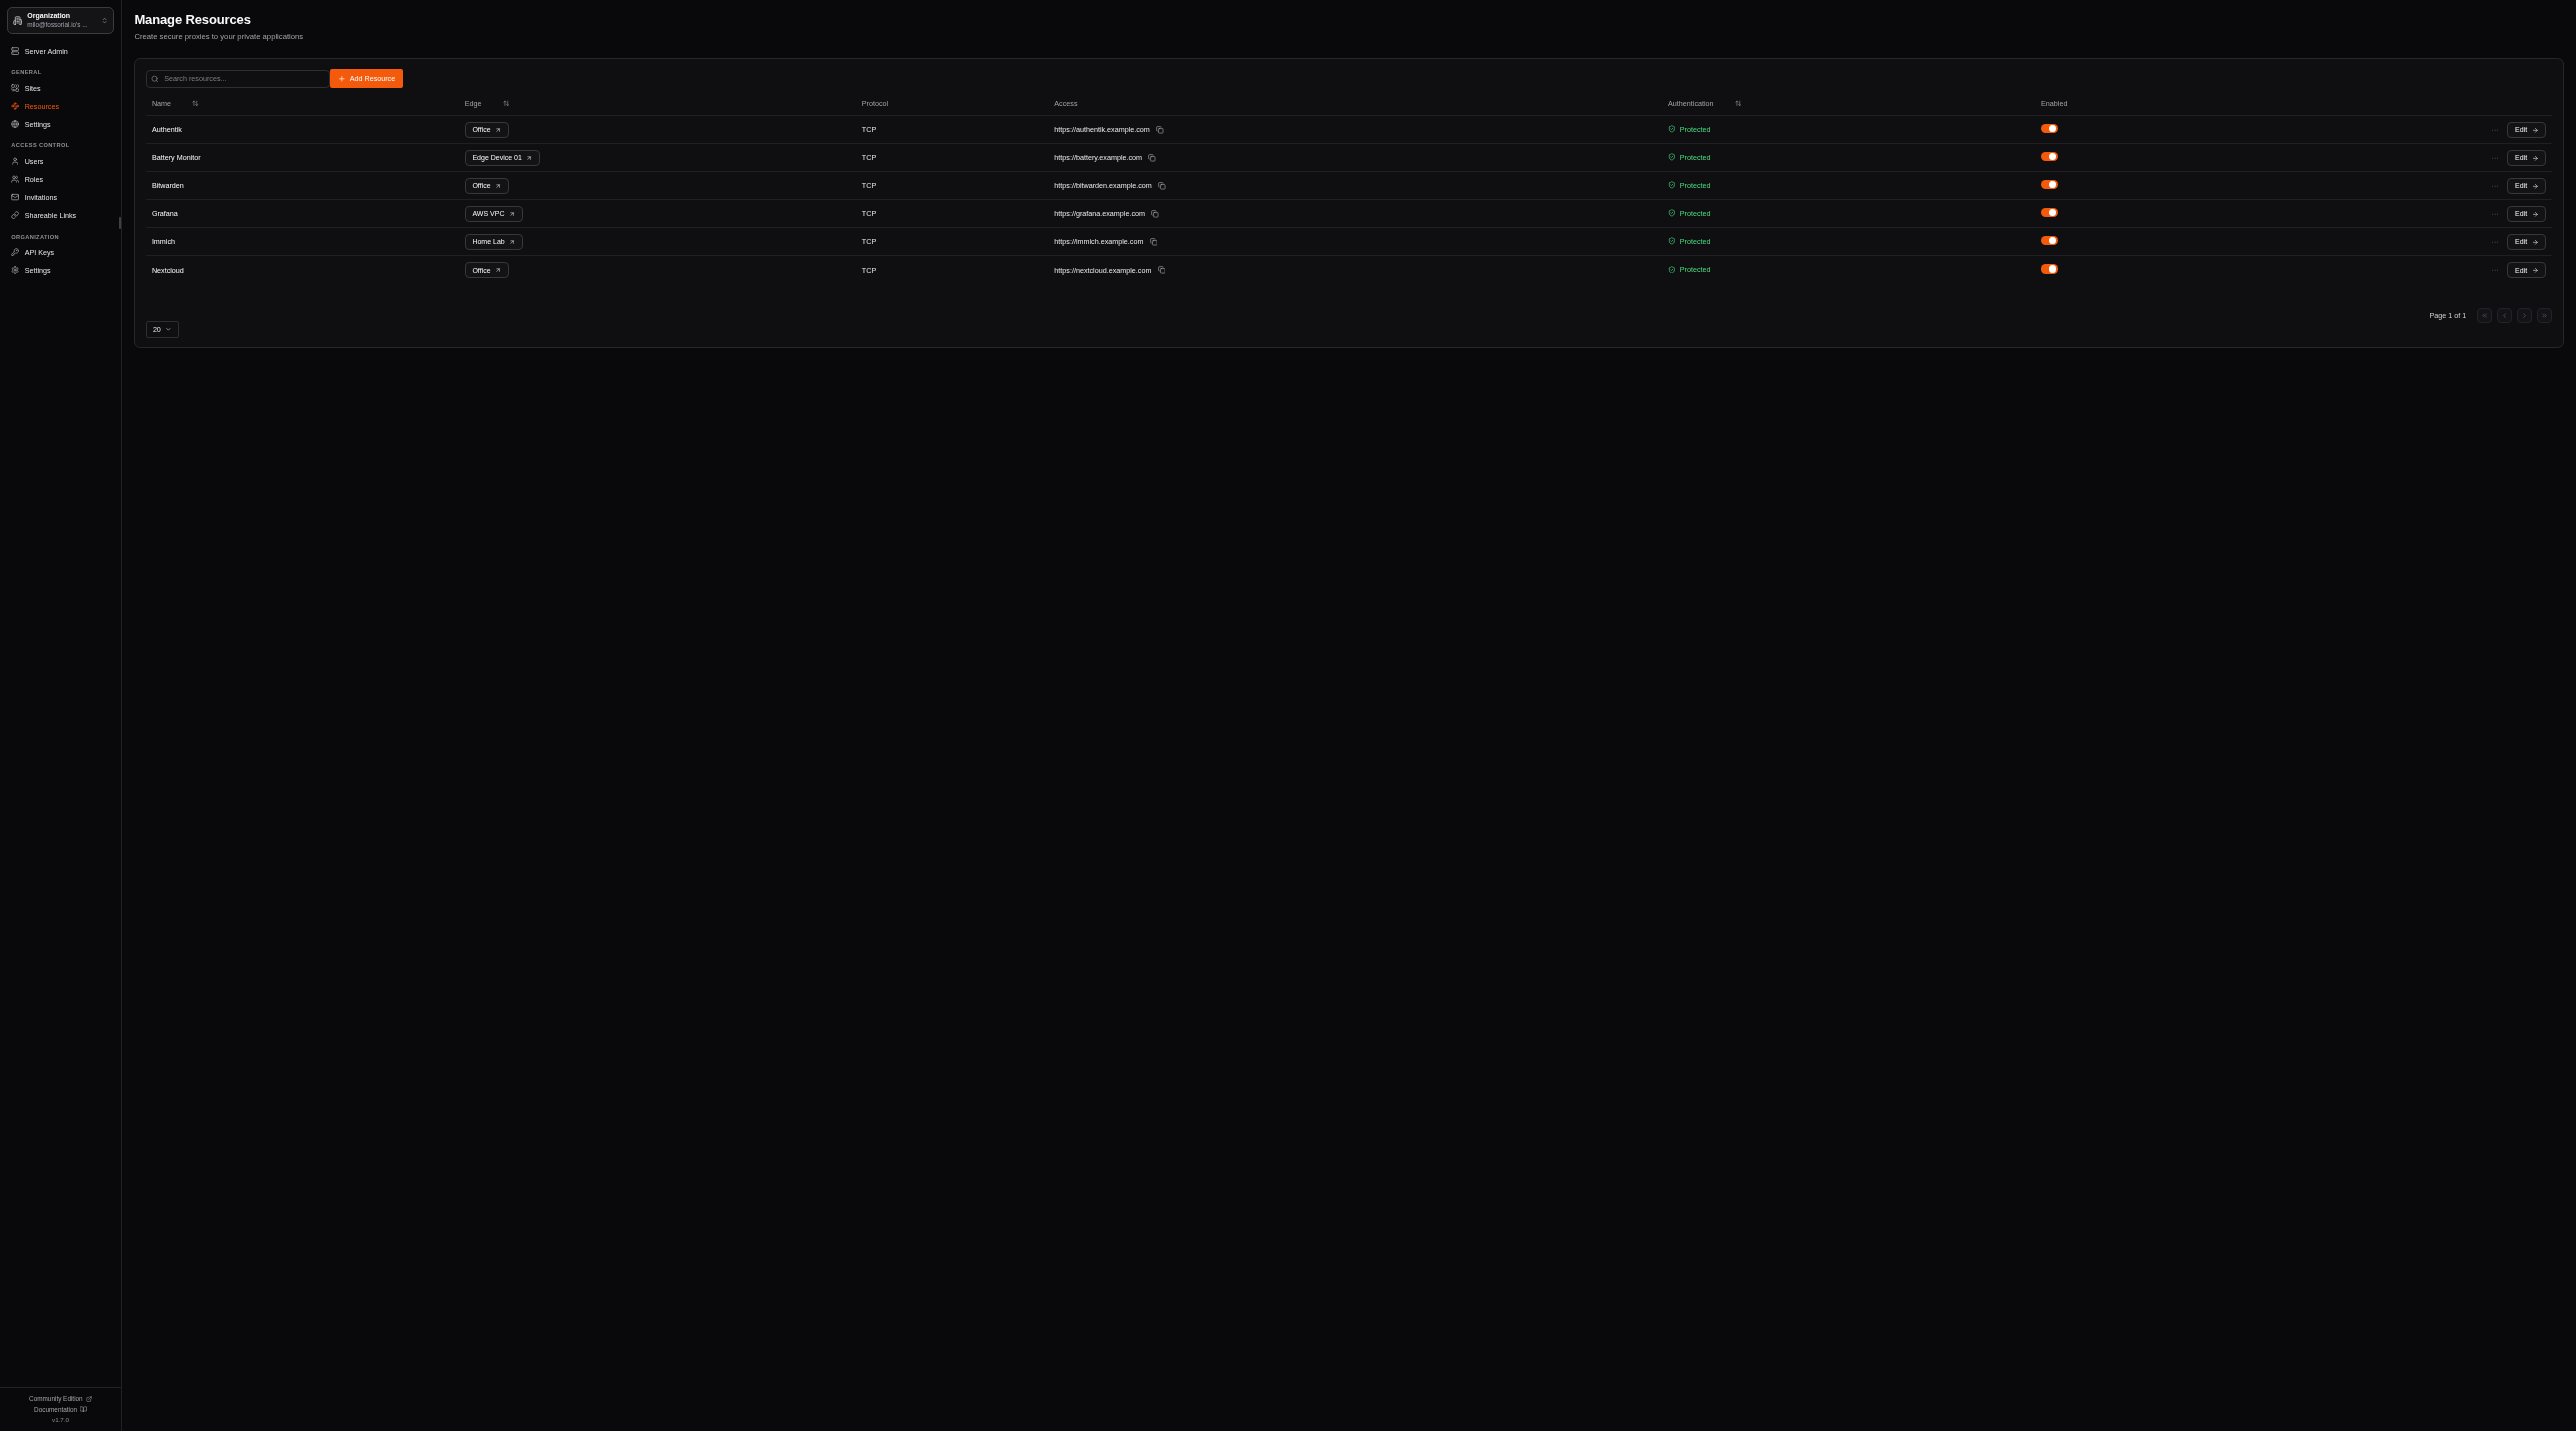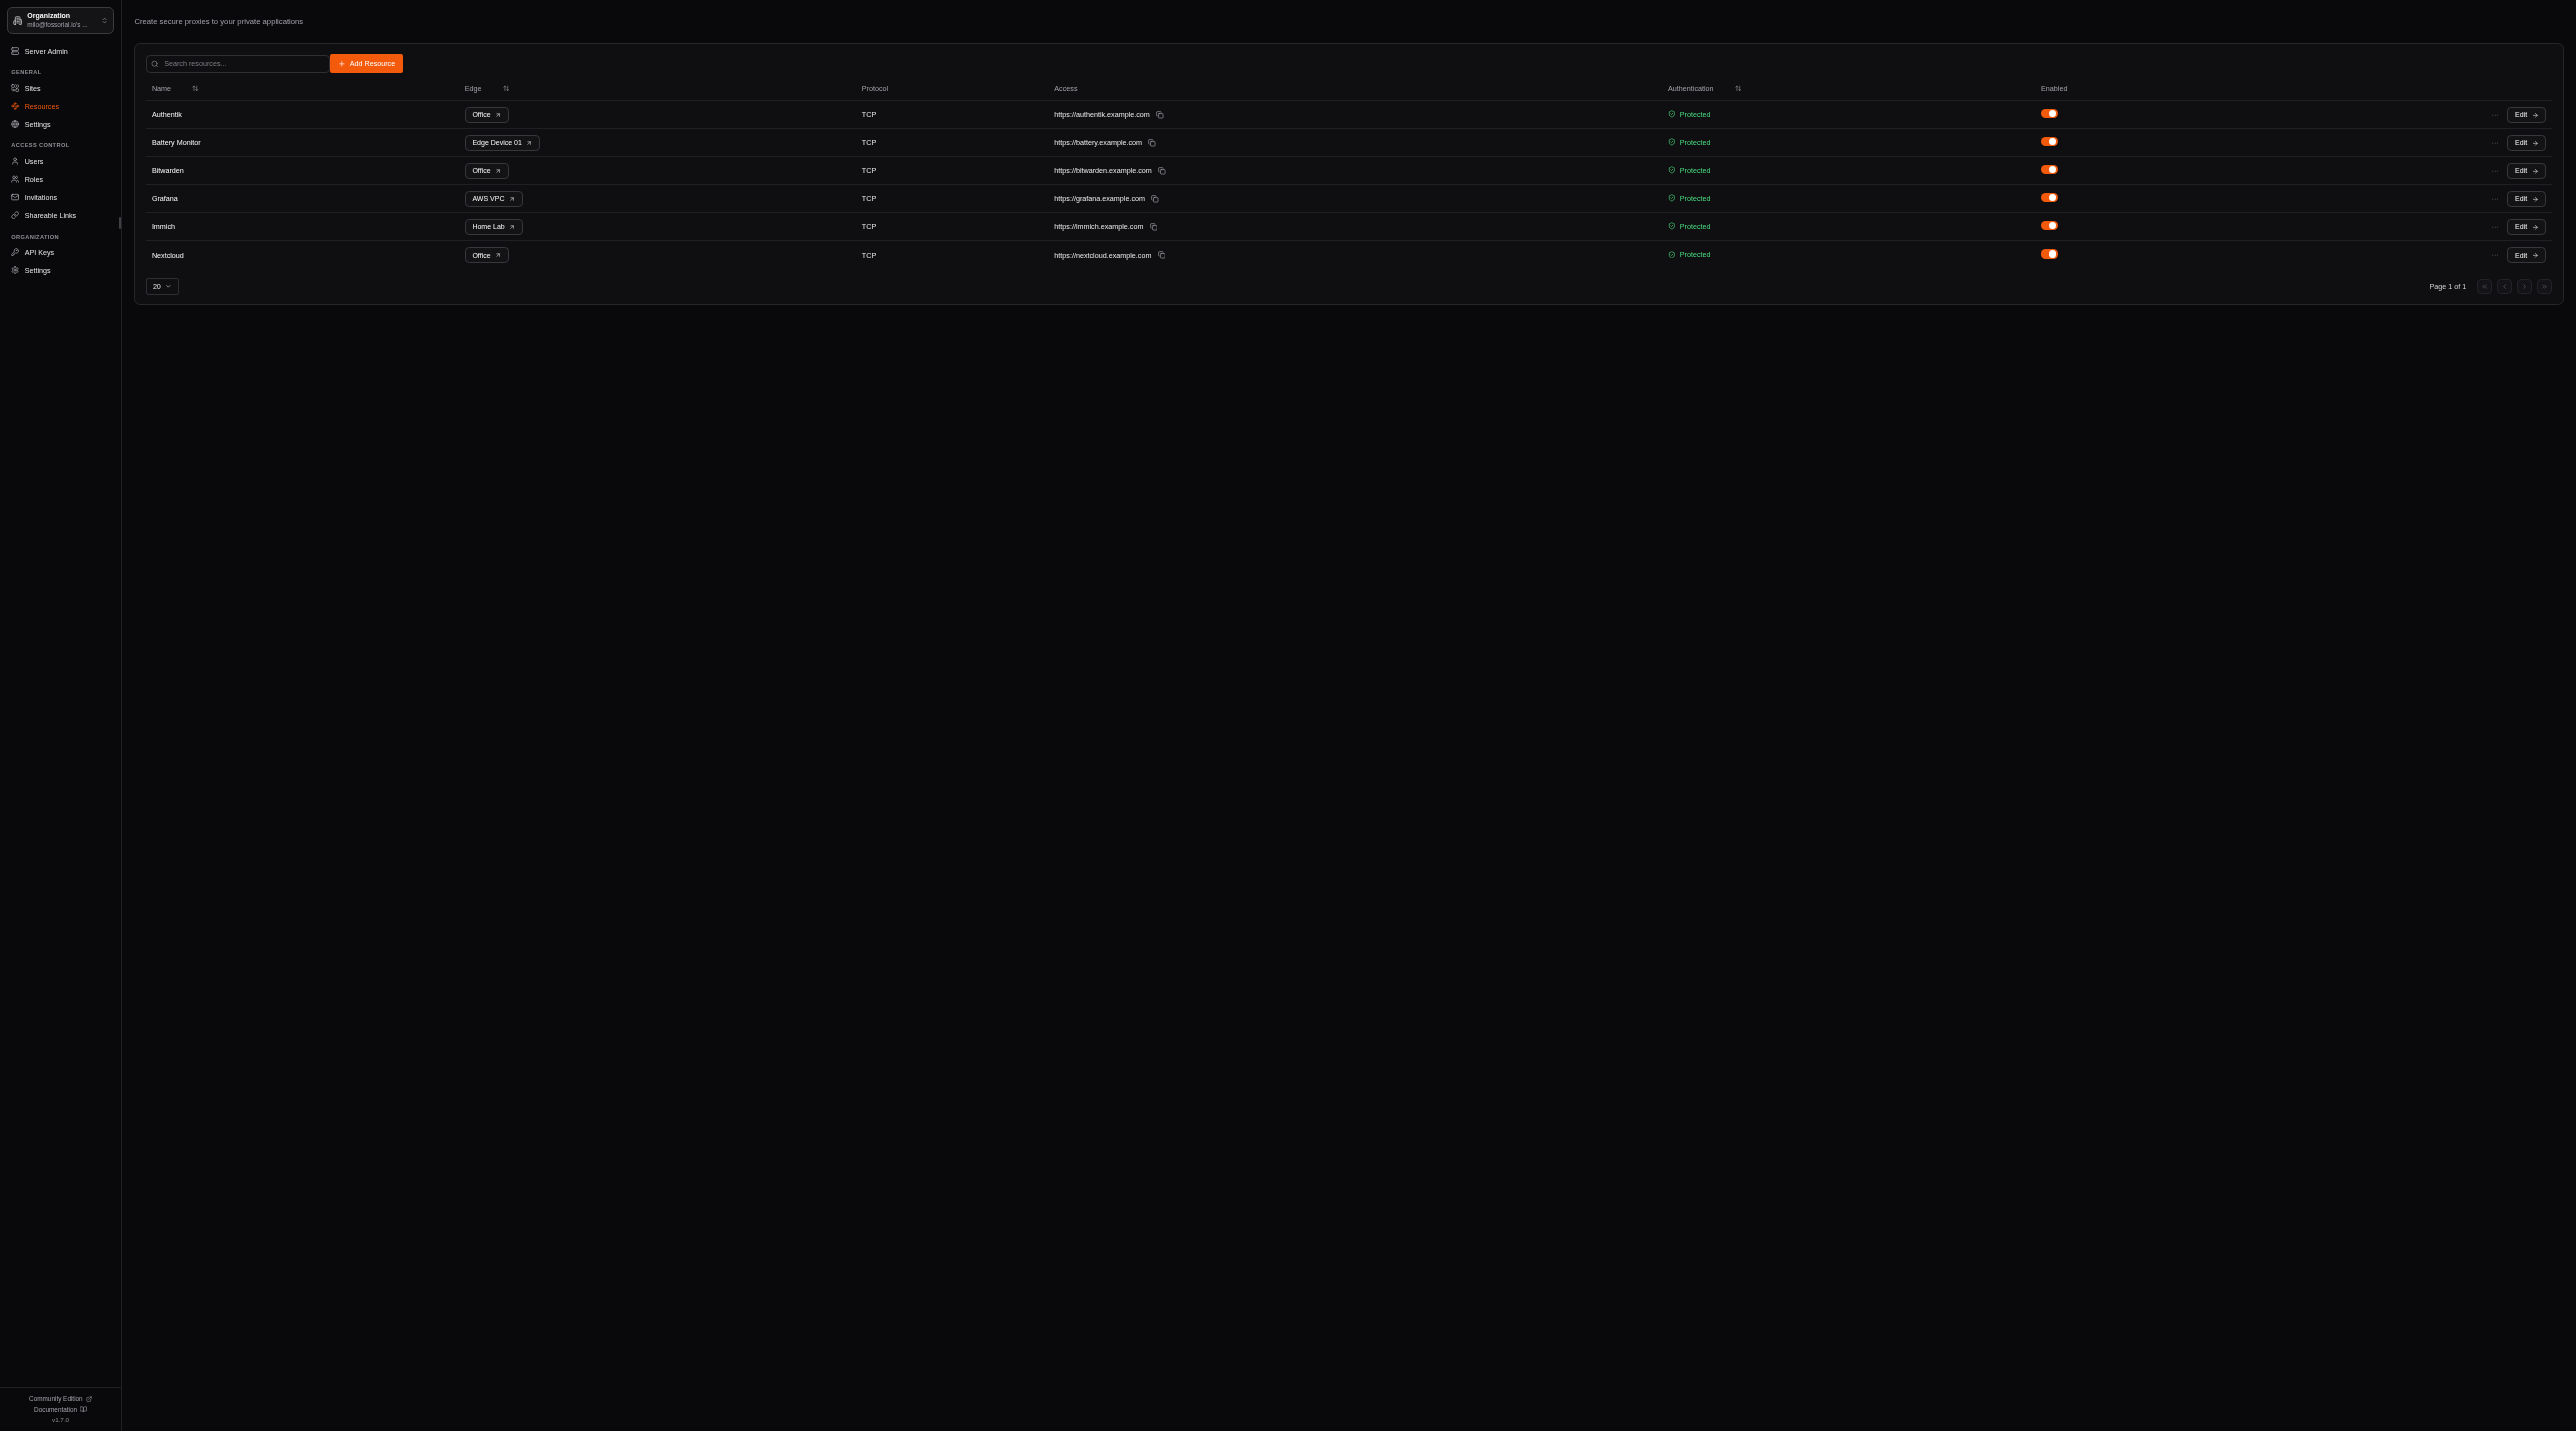--- a/index.html
+++ b/index.html
@@ -64,21 +64,21 @@
   .copy-btn { background:none; border:none; color:#a8a8b0; cursor:pointer; padding:1px; display:inline-flex; }
   .auth-badge { display:inline-flex; align-items:center; gap:4.1px; color:#4ade80; font-size:7.2px; }
   .toggle { width:16.5px; height:9.3px; border-radius:4.6px; background:#3f3f46; position:relative; cursor:pointer; display:inline-block; border:none; }
   .toggle.on { background:var(--accent,#f35a0c); }
   .toggle::after { content:""; position:absolute; top:1px; left:1px; width:7.2px; height:7.2px; border-radius:50%; background:#fff; }
   .toggle.on::after { left:8.2px; }
   .actions { display:flex; align-items:center; justify-content:flex-end; gap:7.7px; }
   .dots-btn { background:none; border:none; color:#d4d4d8; cursor:pointer; display:inline-flex; padding:2.1px 1px; }
 
   .card-footer { display:flex; align-items:center; justify-content:space-between; padding-top:9.3px; }
-  .page-size { display:inline-flex; align-items:center; gap:4.6px; border:0.5px solid #2e2e34; border-radius:2px; height:16.5px; padding:0 6.2px; color:#e4e4e7; cursor:pointer; font:inherit; font-size:7.2px; background:transparent; }
+  .page-size { display:inline-flex; align-items:center; gap:4.6px; border:0.5px solid #2e2e34; border-radius:2px; height:16.5px; padding:0 6.2px; color:#e4e4e7; cursor:pointer; font:inherit; font-size:7.2px; background:transparent;margin-top:28px; }
   .pager { display:flex; align-items:center; gap:10.3px; }
   .page-info { color:#d4d4d8; font-size:7.2px; }
   .pager-btns { display:flex; gap:4.6px; }
   .pg-btn { width:15.5px; height:15.5px; border-radius:4.1px; background:#141418; border:0.5px solid #232329; color:#67676f; display:flex; align-items:center; justify-content:center; cursor:pointer; }
 
   :root { --accent:#f35a0c; }
 </style>
 </head>
 <body>
 
@@ -223,20 +223,21 @@
         </svg>
     </button>
     <span class="version">v1.7.0</span>
   </div>
 </aside>
 
 <main class="main">
 
 
   <div class="page-head">
+    <h1 class="page-title">Manage Resources</h1>
     <div class="subtitle">Create secure proxies to your private applications</div>
   </div>
 
   <section class="card">
 
     <div class="toolbar">
       <div class="search-wrap">
         <svg class="ic" width="7.7" height="7.7" viewBox="0 0 24 24">
             <circle cx="11" cy="11" r="8"></circle>
             <path d="m21 21-4.3-4.3"></path>

